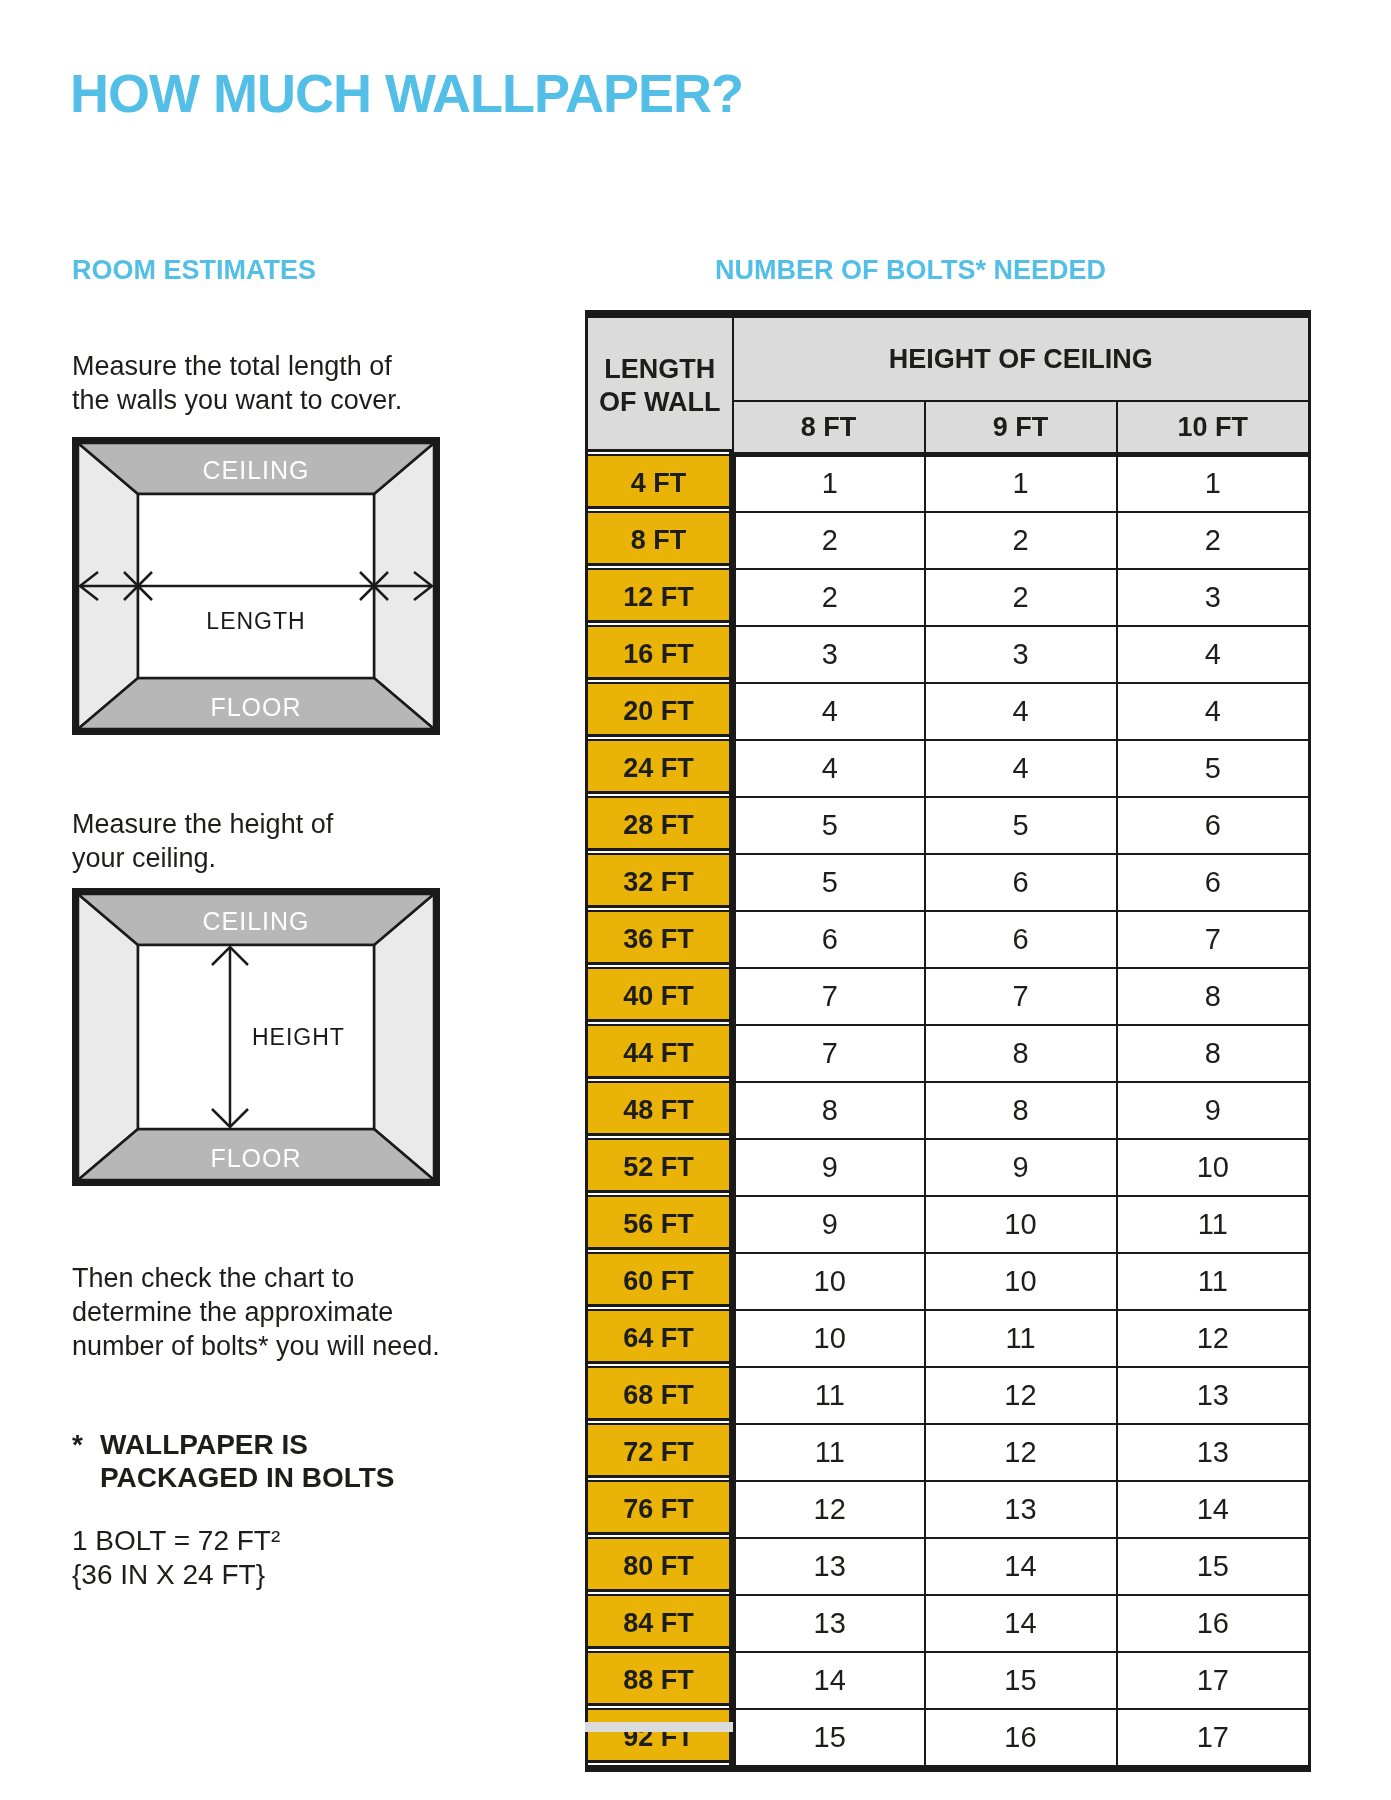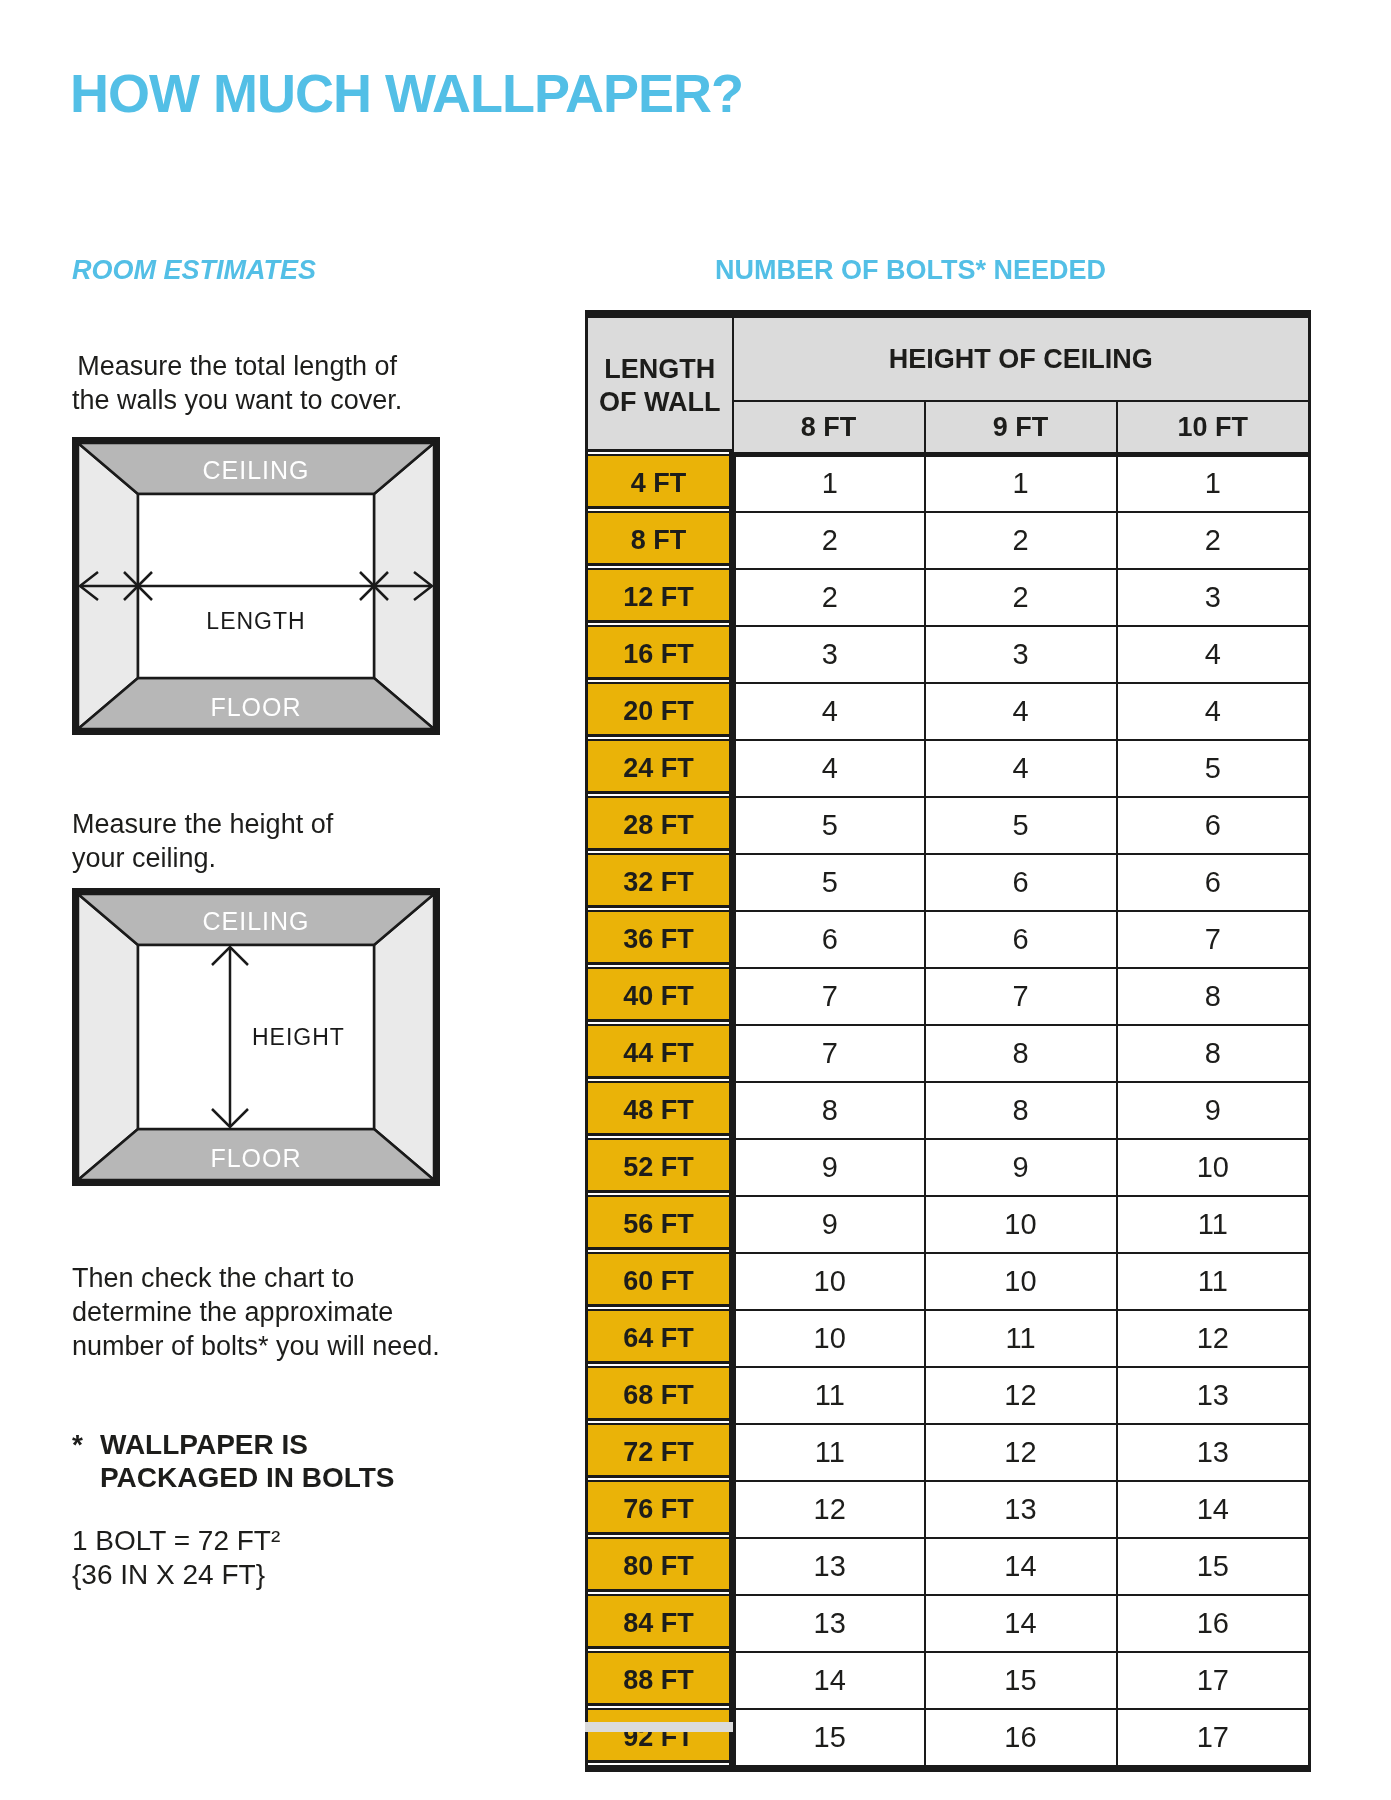--- a/index.html
+++ b/index.html
@@ -1,25 +1,25 @@
 <!DOCTYPE html>
 <html><head>
 <meta charset="utf-8">
 <style>
   html,body{margin:0;padding:0;background:#ffffff;}
   .page{position:relative;width:1391px;height:1800px;background:#ffffff;overflow:hidden;
         font-family:"Liberation Sans", sans-serif;color:#1d1d1b;}
   .abs{position:absolute;}
   h1.title{left:70px;top:62px;margin:0;font-size:54px;font-weight:700;letter-spacing:-1px;color:#53bfe6;}
   h2.blue-heading{margin:0;font-size:27px;font-weight:700;color:#53bfe6;letter-spacing:0;}
-  .room-heading{left:72px;top:255px;font-style:italic;}
+  .room-heading{left:72px;top:255px;}
   .bolts-heading{left:715px;top:255px;}
   .para{left:72px;font-size:27px;line-height:34px;color:#1d1d1b;}
   .para span{display:block;}
-  .para-length{top:322px;text-align:center;}
+  .para-length{top:322px;}
   .para-height{top:780px;}
   .para-chart{top:1234px;}
   .diagram{left:72px;width:368px;height:298px;}
   .diagram-length{top:437px;}
   .diagram-height{top:888px;}
   .note{left:72px;top:1428px;display:flex;font-size:28px;font-weight:700;line-height:33px;}
   .note .star{width:28px;flex:0 0 28px;}
   .note .note-lines span{display:block;}
   .bolt-info{left:72px;top:1524px;font-size:28px;font-weight:400;line-height:34px;}
   .bolt-info span{display:block;}

